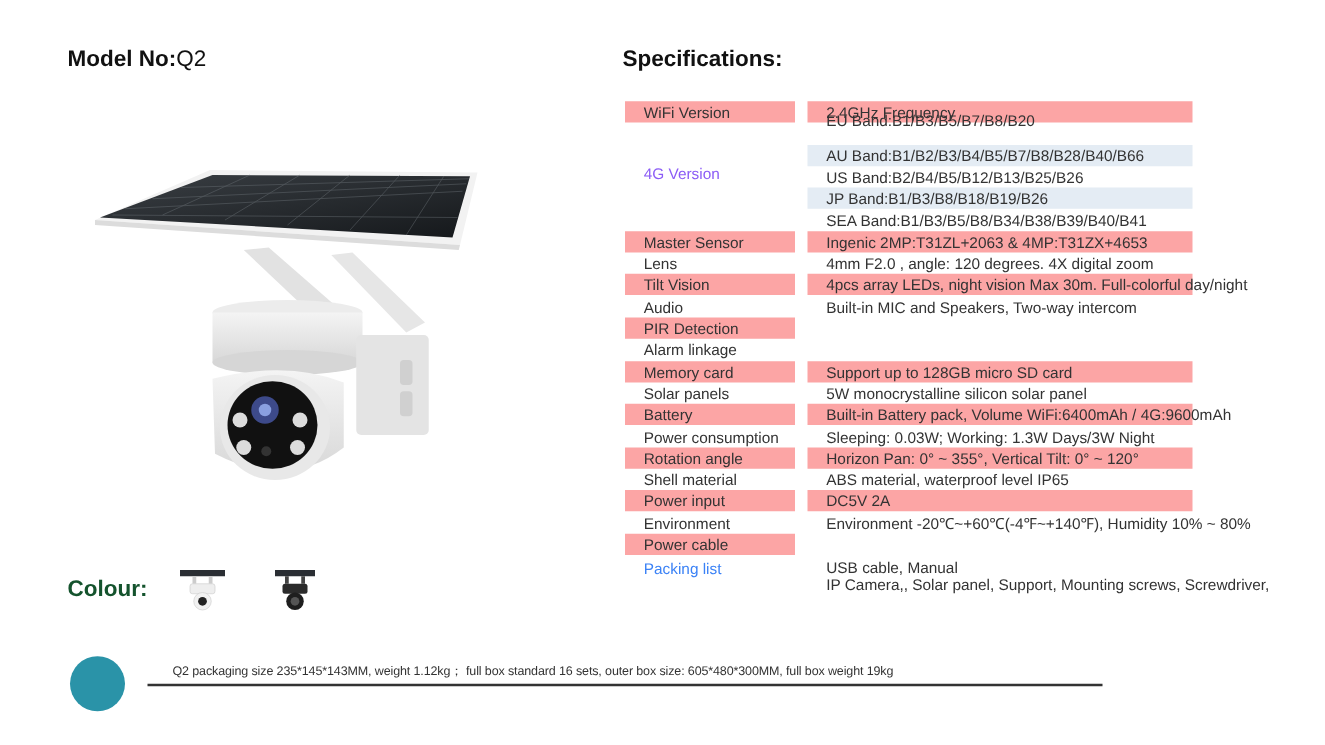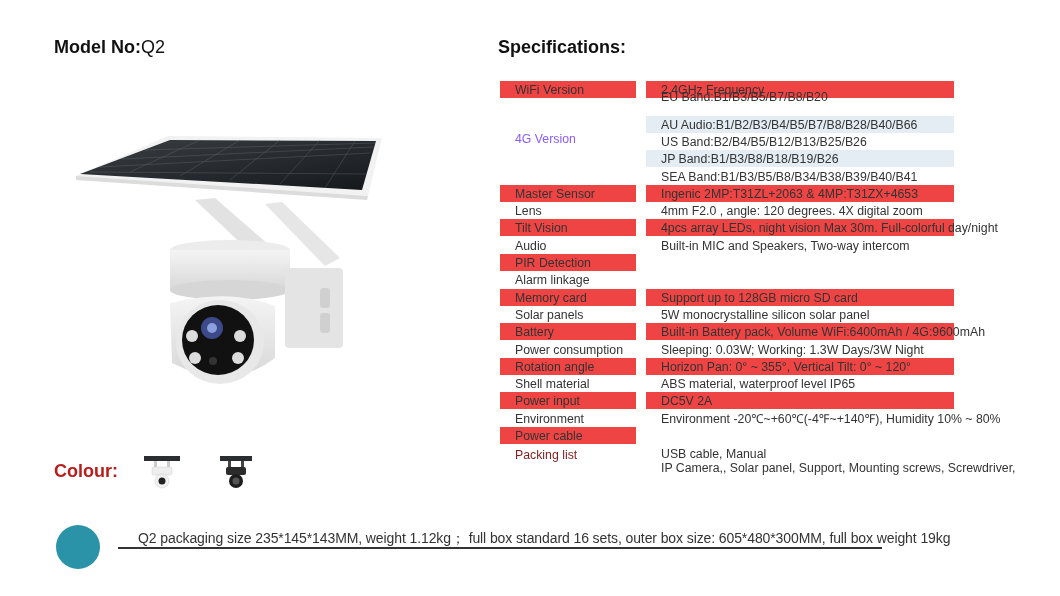--- a/index.html
+++ b/index.html
@@ -5,29 +5,29 @@
   html,body{margin:0;padding:0;background:#fff;}
   body{width:1060px;height:596px;position:relative;overflow:hidden;font-family:"Liberation Sans",sans-serif;color:#222;}
   .abs{position:absolute;}
   .model{left:54px;top:37px;font-size:18px;color:#111;white-space:nowrap;}
   .model b{font-weight:bold;}
   .specs-title{left:498px;top:37px;font-size:18px;font-weight:bold;color:#111;}
   .table{left:500px;top:81px;width:518px;}
   .row{position:absolute;left:0;height:17px;width:518px;font-size:12.3px;color:#333;}
   .row .lbl{position:absolute;left:0;width:136px;height:17px;line-height:18px;padding-left:15px;box-sizing:border-box;white-space:nowrap;}
   .row .val{position:absolute;left:146px;width:308px;height:17px;line-height:18px;padding-left:15px;box-sizing:border-box;white-space:nowrap;}
-  .row.shade .lbl,.row.shade .val{background:#ef4444;}
+  .row.shade .lbl,.row.shade .val{background:#fca5a5;}
   .row .val.shade{background:#e4ecf4;}
   .lbl4g{position:absolute;left:0;top:51px;width:136px;padding-left:15px;box-sizing:border-box;font-size:12.3px;color:#8b5cf6;}
-  .packing-lbl{position:absolute;left:0;top:367px;width:136px;padding-left:15px;box-sizing:border-box;font-size:12.3px;color:#7f1d1d;}
+  .packing-lbl{position:absolute;left:0;top:367px;width:136px;padding-left:15px;box-sizing:border-box;font-size:12.3px;color:#3b82f6;}
   .packing-val{position:absolute;left:146px;top:366px;width:372px;padding-left:15px;box-sizing:border-box;font-size:12.3px;color:#333;line-height:14px;}
-  .colour{left:54px;top:461px;font-size:18px;font-weight:bold;color:#b91c1c;}
+  .colour{left:54px;top:461px;font-size:18px;font-weight:bold;color:#14532d;}
   .thumb{top:455px;width:40px;height:36px;}
   .circle{left:56px;top:525px;width:44px;height:44px;border-radius:50%;}
-  .footer-text{left:138px;top:530px;font-size:14px;color:#333;white-space:nowrap;letter-spacing:-0.1px;}
+  .footer-text{left:138px;top:530px;font-size:10px;color:#333;white-space:nowrap;letter-spacing:-0.1px;}
   .footer-line{left:118px;top:547px;width:764px;height:2px;background:#333;}
   .product{left:70px;top:128px;width:320px;height:265px;}
 </style>
 </head>
 <body>
 
 <div class="abs model"><b>Model No:</b><span>Q2</span></div>
 
 <div class="abs specs-title">Specifications:</div>
 
@@ -86,21 +86,21 @@
 <div class="abs table">
   <div class="row shade" style="top:0px">
     <div class="lbl">WiFi Version</div>
     <div class="val">2.4GHz Frequency</div>
   </div>
   <div class="lbl4g">4G Version</div>
   <div class="row" style="top:7px">
       <div class="val">EU Band:B1/B3/B5/B7/B8/B20</div>
     </div>
   <div class="row" style="top:34.6px">
-      <div class="val shade">AU Audio:B1/B2/B3/B4/B5/B7/B8/B28/B40/B66</div>
+      <div class="val shade">AU Band:B1/B2/B3/B4/B5/B7/B8/B28/B40/B66</div>
     </div>
   <div class="row" style="top:51.9px">
       <div class="val">US Band:B2/B4/B5/B12/B13/B25/B26</div>
     </div>
   <div class="row" style="top:69.2px">
       <div class="val shade">JP Band:B1/B3/B8/B18/B19/B26</div>
     </div>
   <div class="row" style="top:86.5px">
       <div class="val">SEA Band:B1/B3/B5/B8/B34/B38/B39/B40/B41</div>
     </div>

